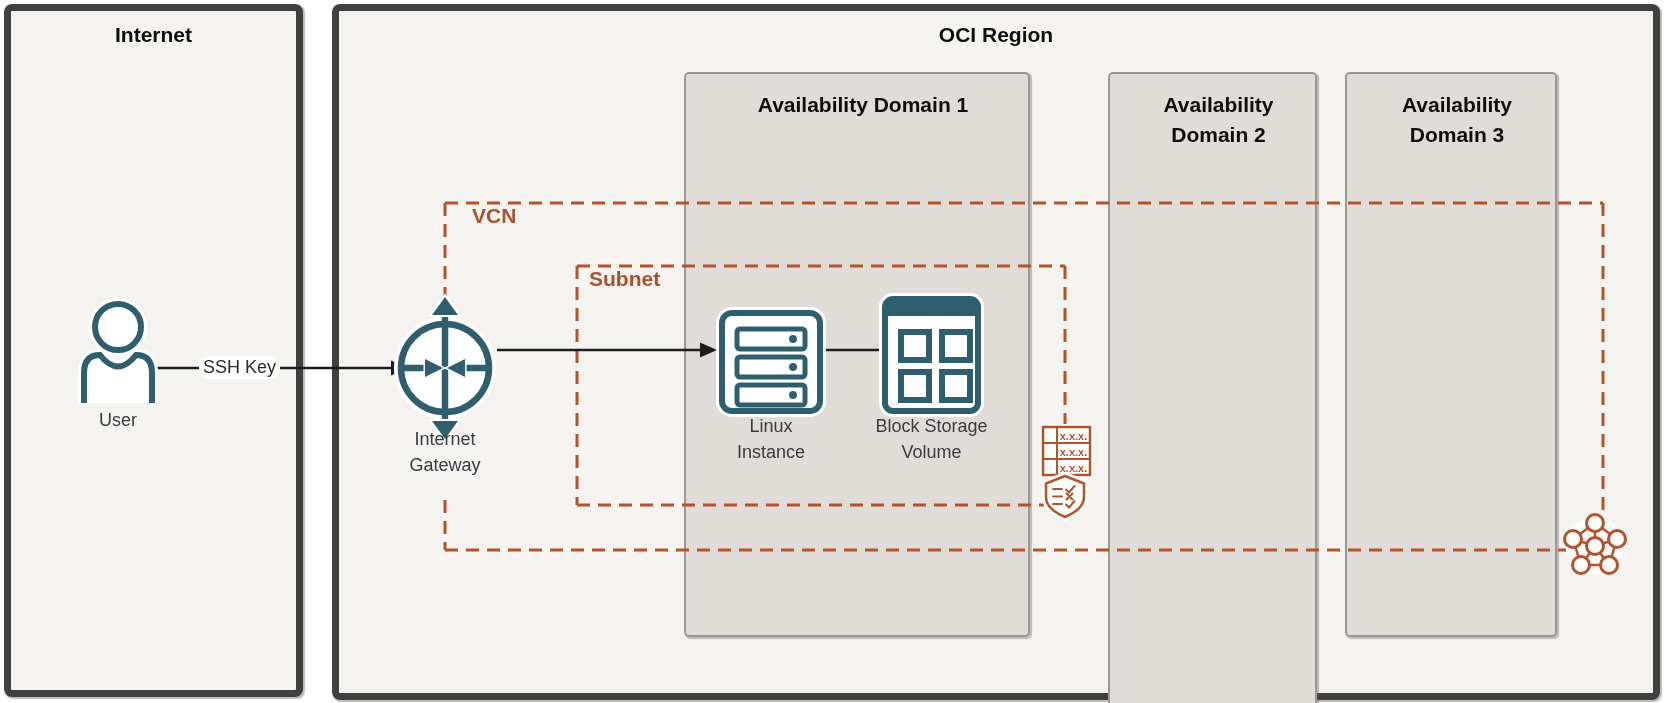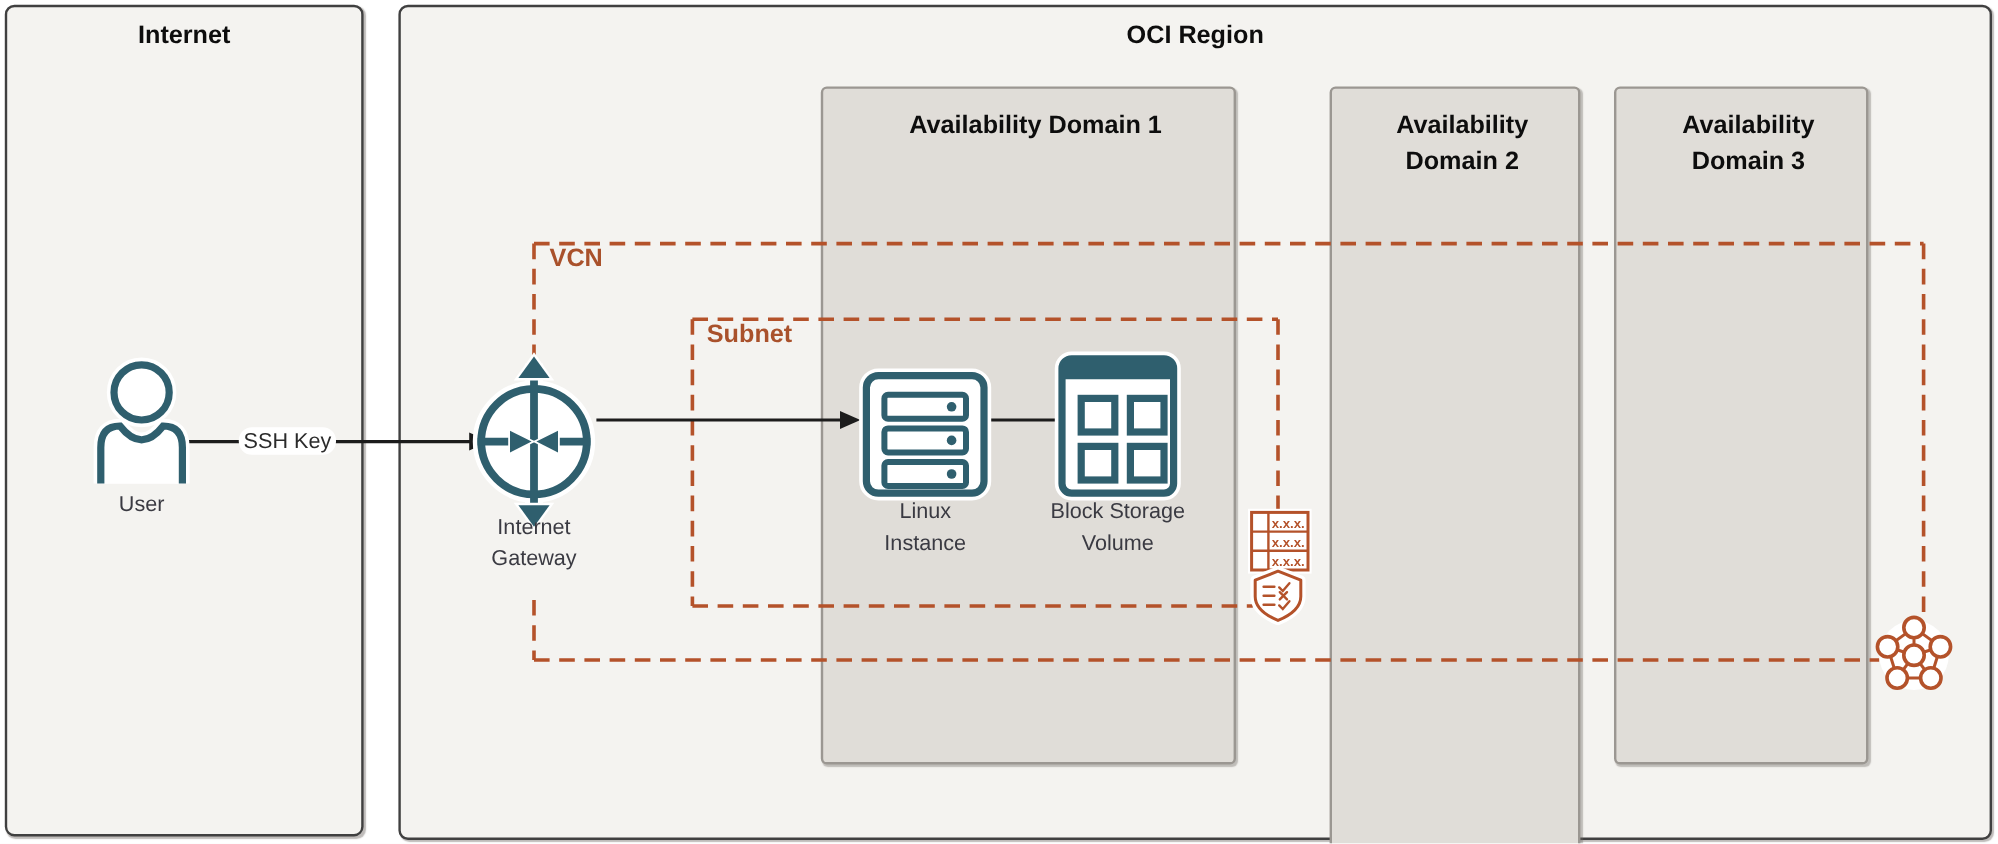--- a/index.html
+++ b/index.html
@@ -3,21 +3,21 @@
 <meta charset="utf-8">
 <style>
   html,body{margin:0;padding:0;background:#ffffff;}
   #canvas{
     position:relative;width:1665px;height:703px;overflow:hidden;
     font-family:"Liberation Sans","DejaVu Sans",sans-serif;
     background:#ffffff;
   }
   .zone{
     position:absolute;box-sizing:border-box;
-    background:#f4f3f0;border:2px solid #404040;border-radius:8px;
+    background:#f4f3f0;border:7px solid #404040;border-radius:8px;
     box-shadow:1.5px 1.5px 1px rgba(110,105,100,.45);
     z-index:1;
   }
   .zone-title{
     text-align:center;padding-top:12px;
     font-size:21px;font-weight:bold;color:#0d0d0d;
   }
   .ad-box{
     position:absolute;box-sizing:border-box;
     background:#e0ddd8;border:2px solid #9b9792;border-radius:5px;
@@ -183,21 +183,21 @@
         <circle cx="1595" cy="523" r="8.5"></circle>
         <circle cx="1617" cy="539" r="8.5"></circle>
         <circle cx="1609" cy="565" r="8.5"></circle>
         <circle cx="1581" cy="565" r="8.5"></circle>
         <circle cx="1573" cy="539" r="8.5"></circle>
         <circle cx="1595" cy="546" r="8.5"></circle>
       </g>
     </g>
   </svg>
 
-  <div class="net-label" style="left:458px;top:204px;">VCN</div>
+  <div class="net-label" style="left:472px;top:204px;">VCN</div>
   <div class="net-label" style="left:589px;top:267px;">Subnet</div>
 
   <div class="edge-label" style="left:199px;top:356px;border-radius:11px;">SSH Key</div>
 
   <div class="node-label" style="left:68px;top:408px;width:100px;">User</div>
   <div class="node-label" style="left:716px;top:414px;width:110px;">Linux Instance</div>
   <div class="node-label" style="left:379px;top:427px;width:132px;">Internet Gateway</div>
   <div class="node-label" style="left:860px;top:414px;width:143px;">Block Storage Volume</div>
 
 </div>

